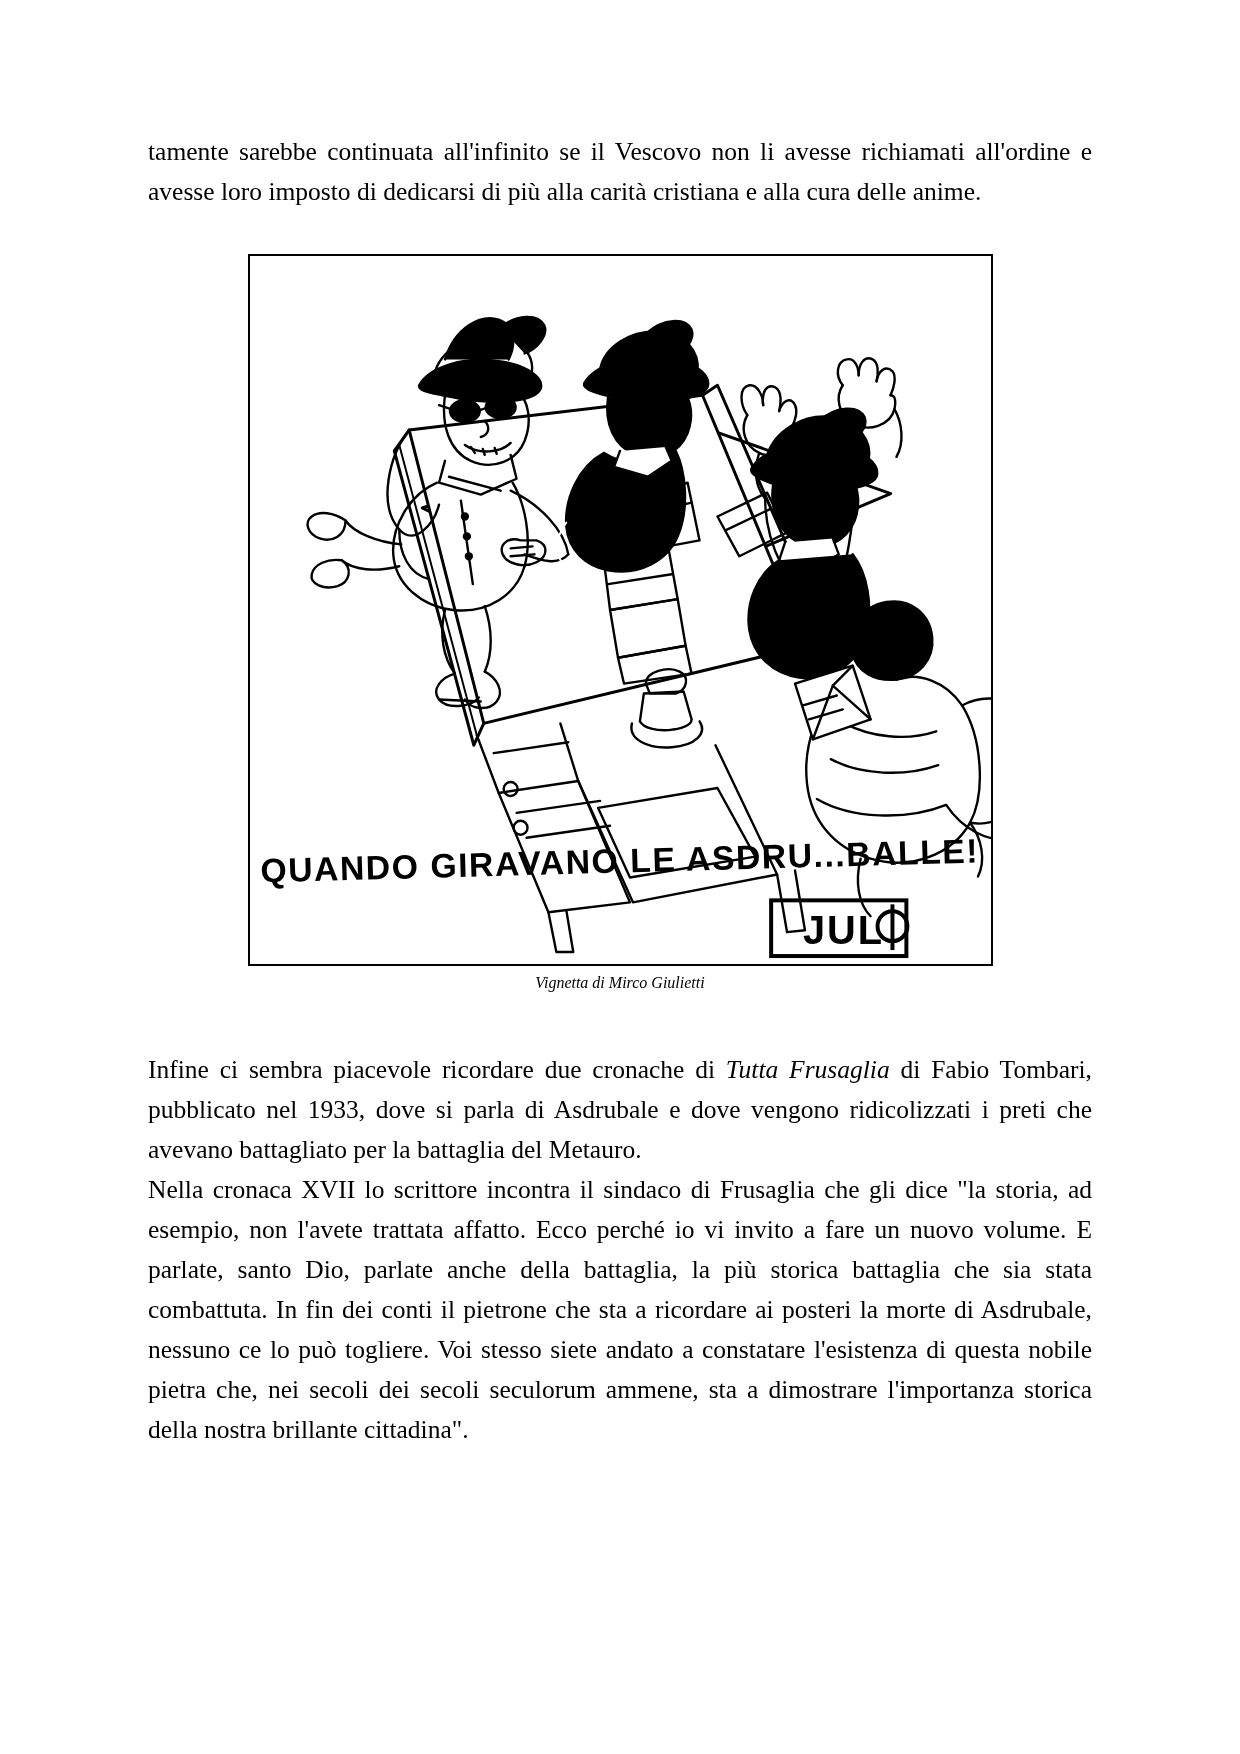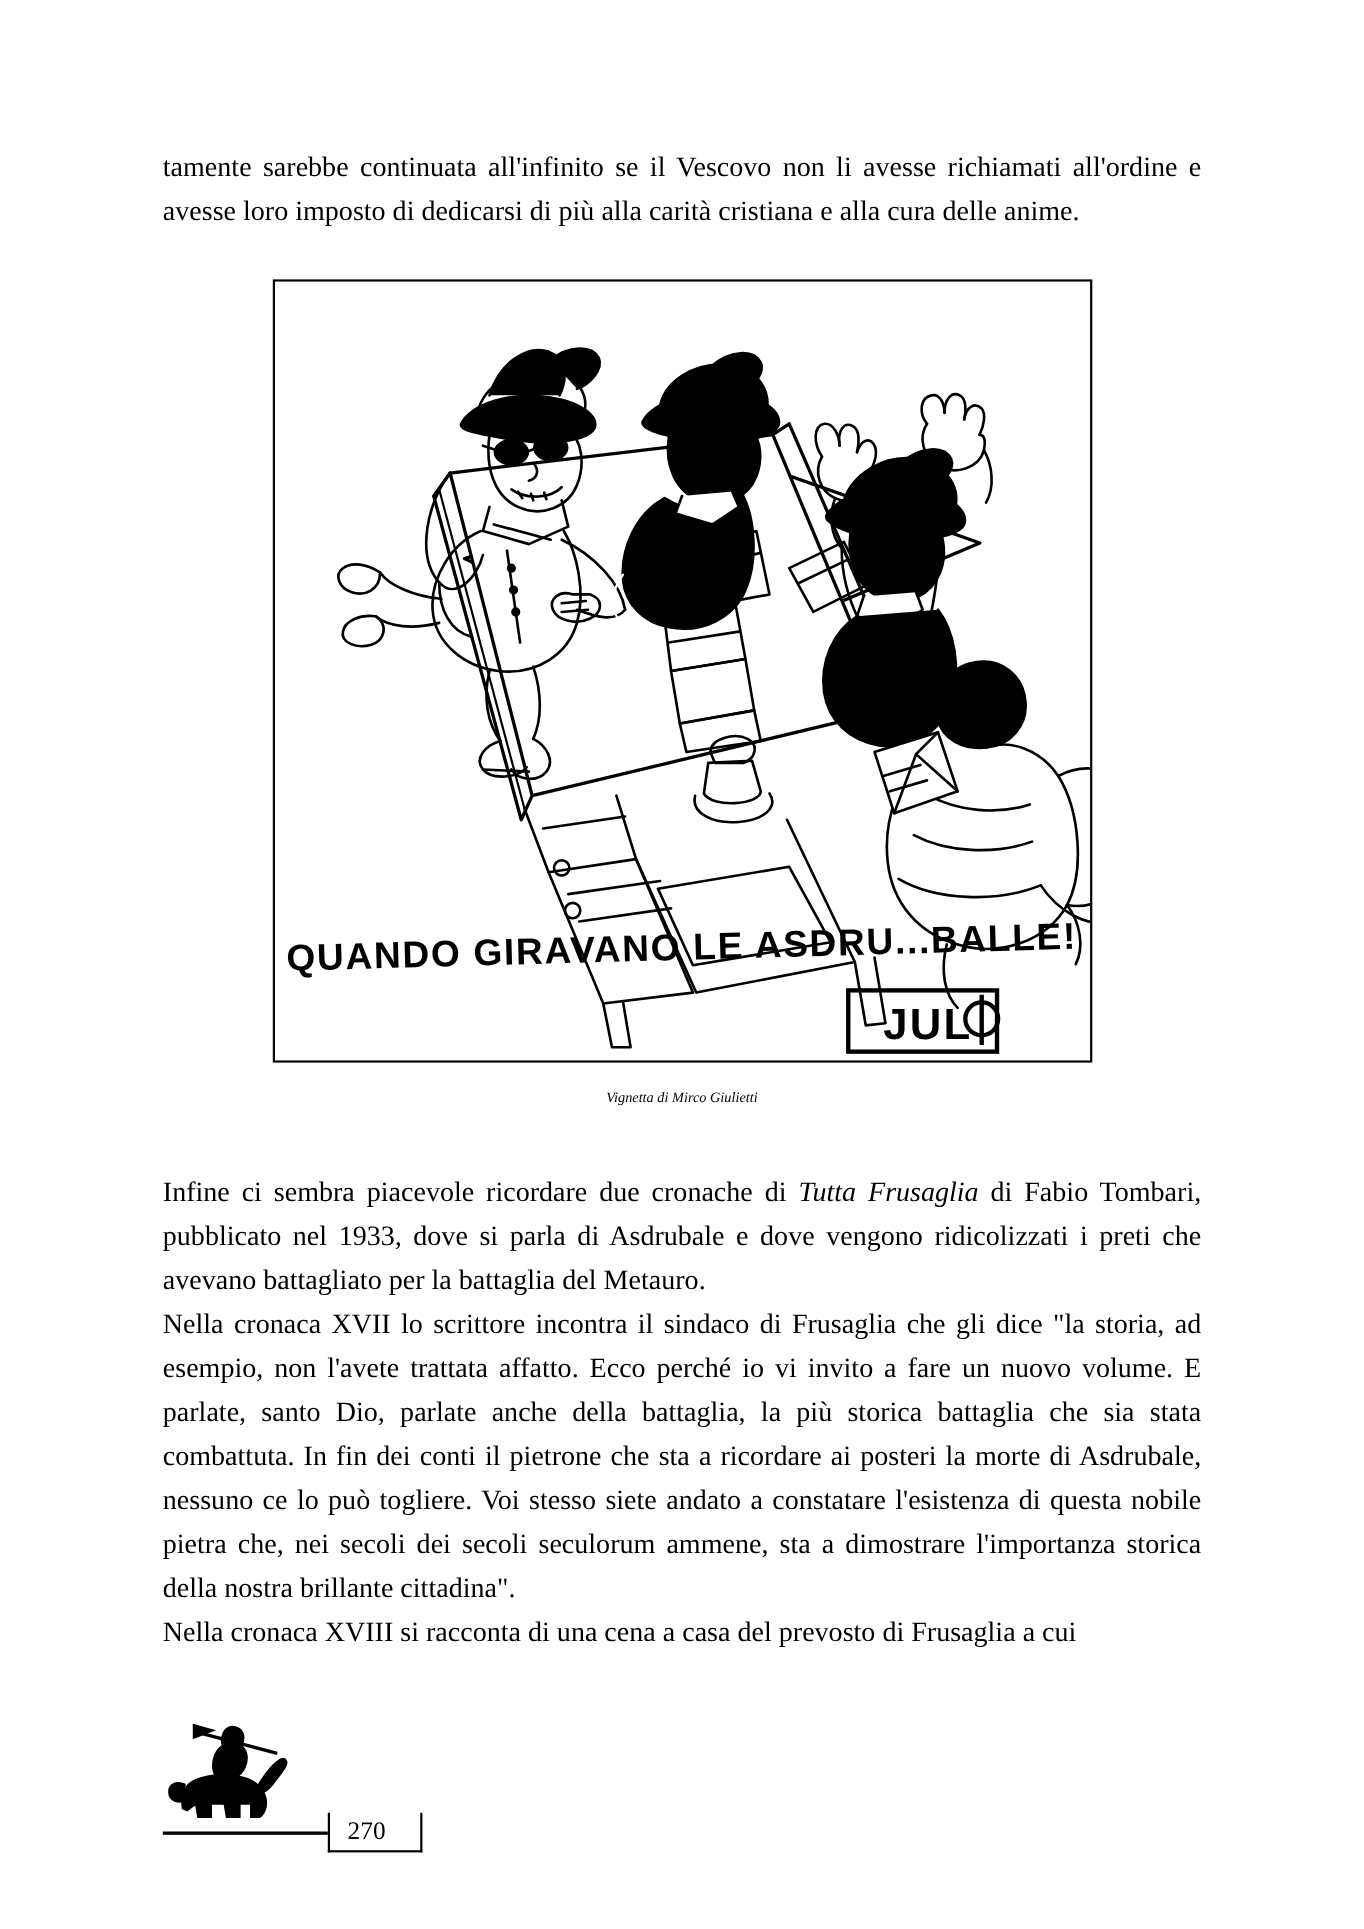--- a/index.html
+++ b/index.html
@@ -47,22 +47,22 @@
   .figure-box {
     width: 745px;
     height: 712px;
     border: 2px solid #000000;
     box-sizing: border-box;
     background: #ffffff;
     position: relative;
     overflow: hidden;
   }
   .figure-caption {
-    margin-top: 24px;
-    font-size: 13px;
+    margin-top: 8px;
+    font-size: 16px;
     font-style: italic;
     font-family: "Liberation Serif", serif;
     text-align: center;
   }
   .after-figure {
     margin-top: 58px;
   }
   .para-block p {
     margin: 0;
   }
@@ -283,42 +283,18 @@
             <line x1="646" y1="652" x2="646" y2="698" stroke="#000000" stroke-width="4"></line>
           </g>
         </svg>
       </div>
       <div class="figure-caption">Vignetta di Mirco Giulietti</div>
     </div>
 
     <div class="para-block after-figure">
       <p class="body-text"><span>Infine ci sembra piacevole ricordare due cronache di </span><em>Tutta Frusaglia</em><span> di Fabio Tombari, pubblicato nel 1933, dove si parla di Asdrubale e dove vengono ridicolizzati i preti che avevano battagliato per la battaglia del Metauro.</span></p>
       <p class="body-text">Nella cronaca XVII lo scrittore incontra il sindaco di Frusaglia che gli dice "la storia, ad esempio, non l'avete trattata affatto. Ecco perché io vi invito a fare un nuovo volume. E parlate, santo Dio, parlate anche della battaglia, la più storica battaglia che sia stata combattuta. In fin dei conti il pietrone che sta a ricordare ai posteri la morte di Asdrubale, nessuno ce lo può togliere. Voi stesso siete andato a constatare l'esistenza di questa nobile pietra che, nei secoli dei secoli seculorum ammene, sta a dimostrare l'importanza storica della nostra brillante cittadina".</p>
-      <p class="body-text">Nella cronaca XVIII si racconta di una cena a casa del prevosto di Frusaglia a cui</p>
     </div>
 
   </div>
 
-  <div class="footer">
-    <svg class="footer-emblem" viewBox="0 0 120 104" width="120" height="104" xmlns="http://www.w3.org/2000/svg">
-      <g fill="#000000" stroke="#000000" stroke-width="1.5">
-
-        <path d="M18 84 C 16 72, 20 62, 30 58 C 42 53, 58 52, 70 55 C 80 57, 88 62, 92 70 C 96 78, 94 88, 88 92 L 80 92 L 80 80 L 70 80 L 70 92 L 58 92 L 56 80 L 44 80 L 44 92 L 32 92 L 30 80 L 22 86 Z"></path>
-
-        <path d="M86 64 C 92 54, 100 44, 106 40 C 110 37, 114 40, 112 45 C 110 50, 104 56, 100 62 C 96 67, 92 70, 88 70 Z"></path>
-
-        <path d="M20 62 C 10 58, 4 64, 6 72 C 8 78, 16 80, 20 76 Z"></path>
-
-        <path d="M46 50 C 44 40, 48 30, 56 26 C 64 22, 74 26, 76 34 C 78 42, 74 52, 66 56 C 58 60, 48 58, 46 50 Z"></path>
-
-        <path d="M54 26 C 52 16, 58 8, 66 10 C 74 12, 76 22, 70 28 Z"></path>
-
-        <path d="M28 14 L 104 34" stroke-width="3" fill="none"></path>
-
-        <path d="M28 8 L 46 13 L 28 20 Z"></path>
-      </g>
-    </svg>
-    <div class="footer-rule"></div>
-    <div class="page-number-box"></div>
-    <div class="page-number">270</div>
-  </div>
 
 </div>
 
 </body></html>

